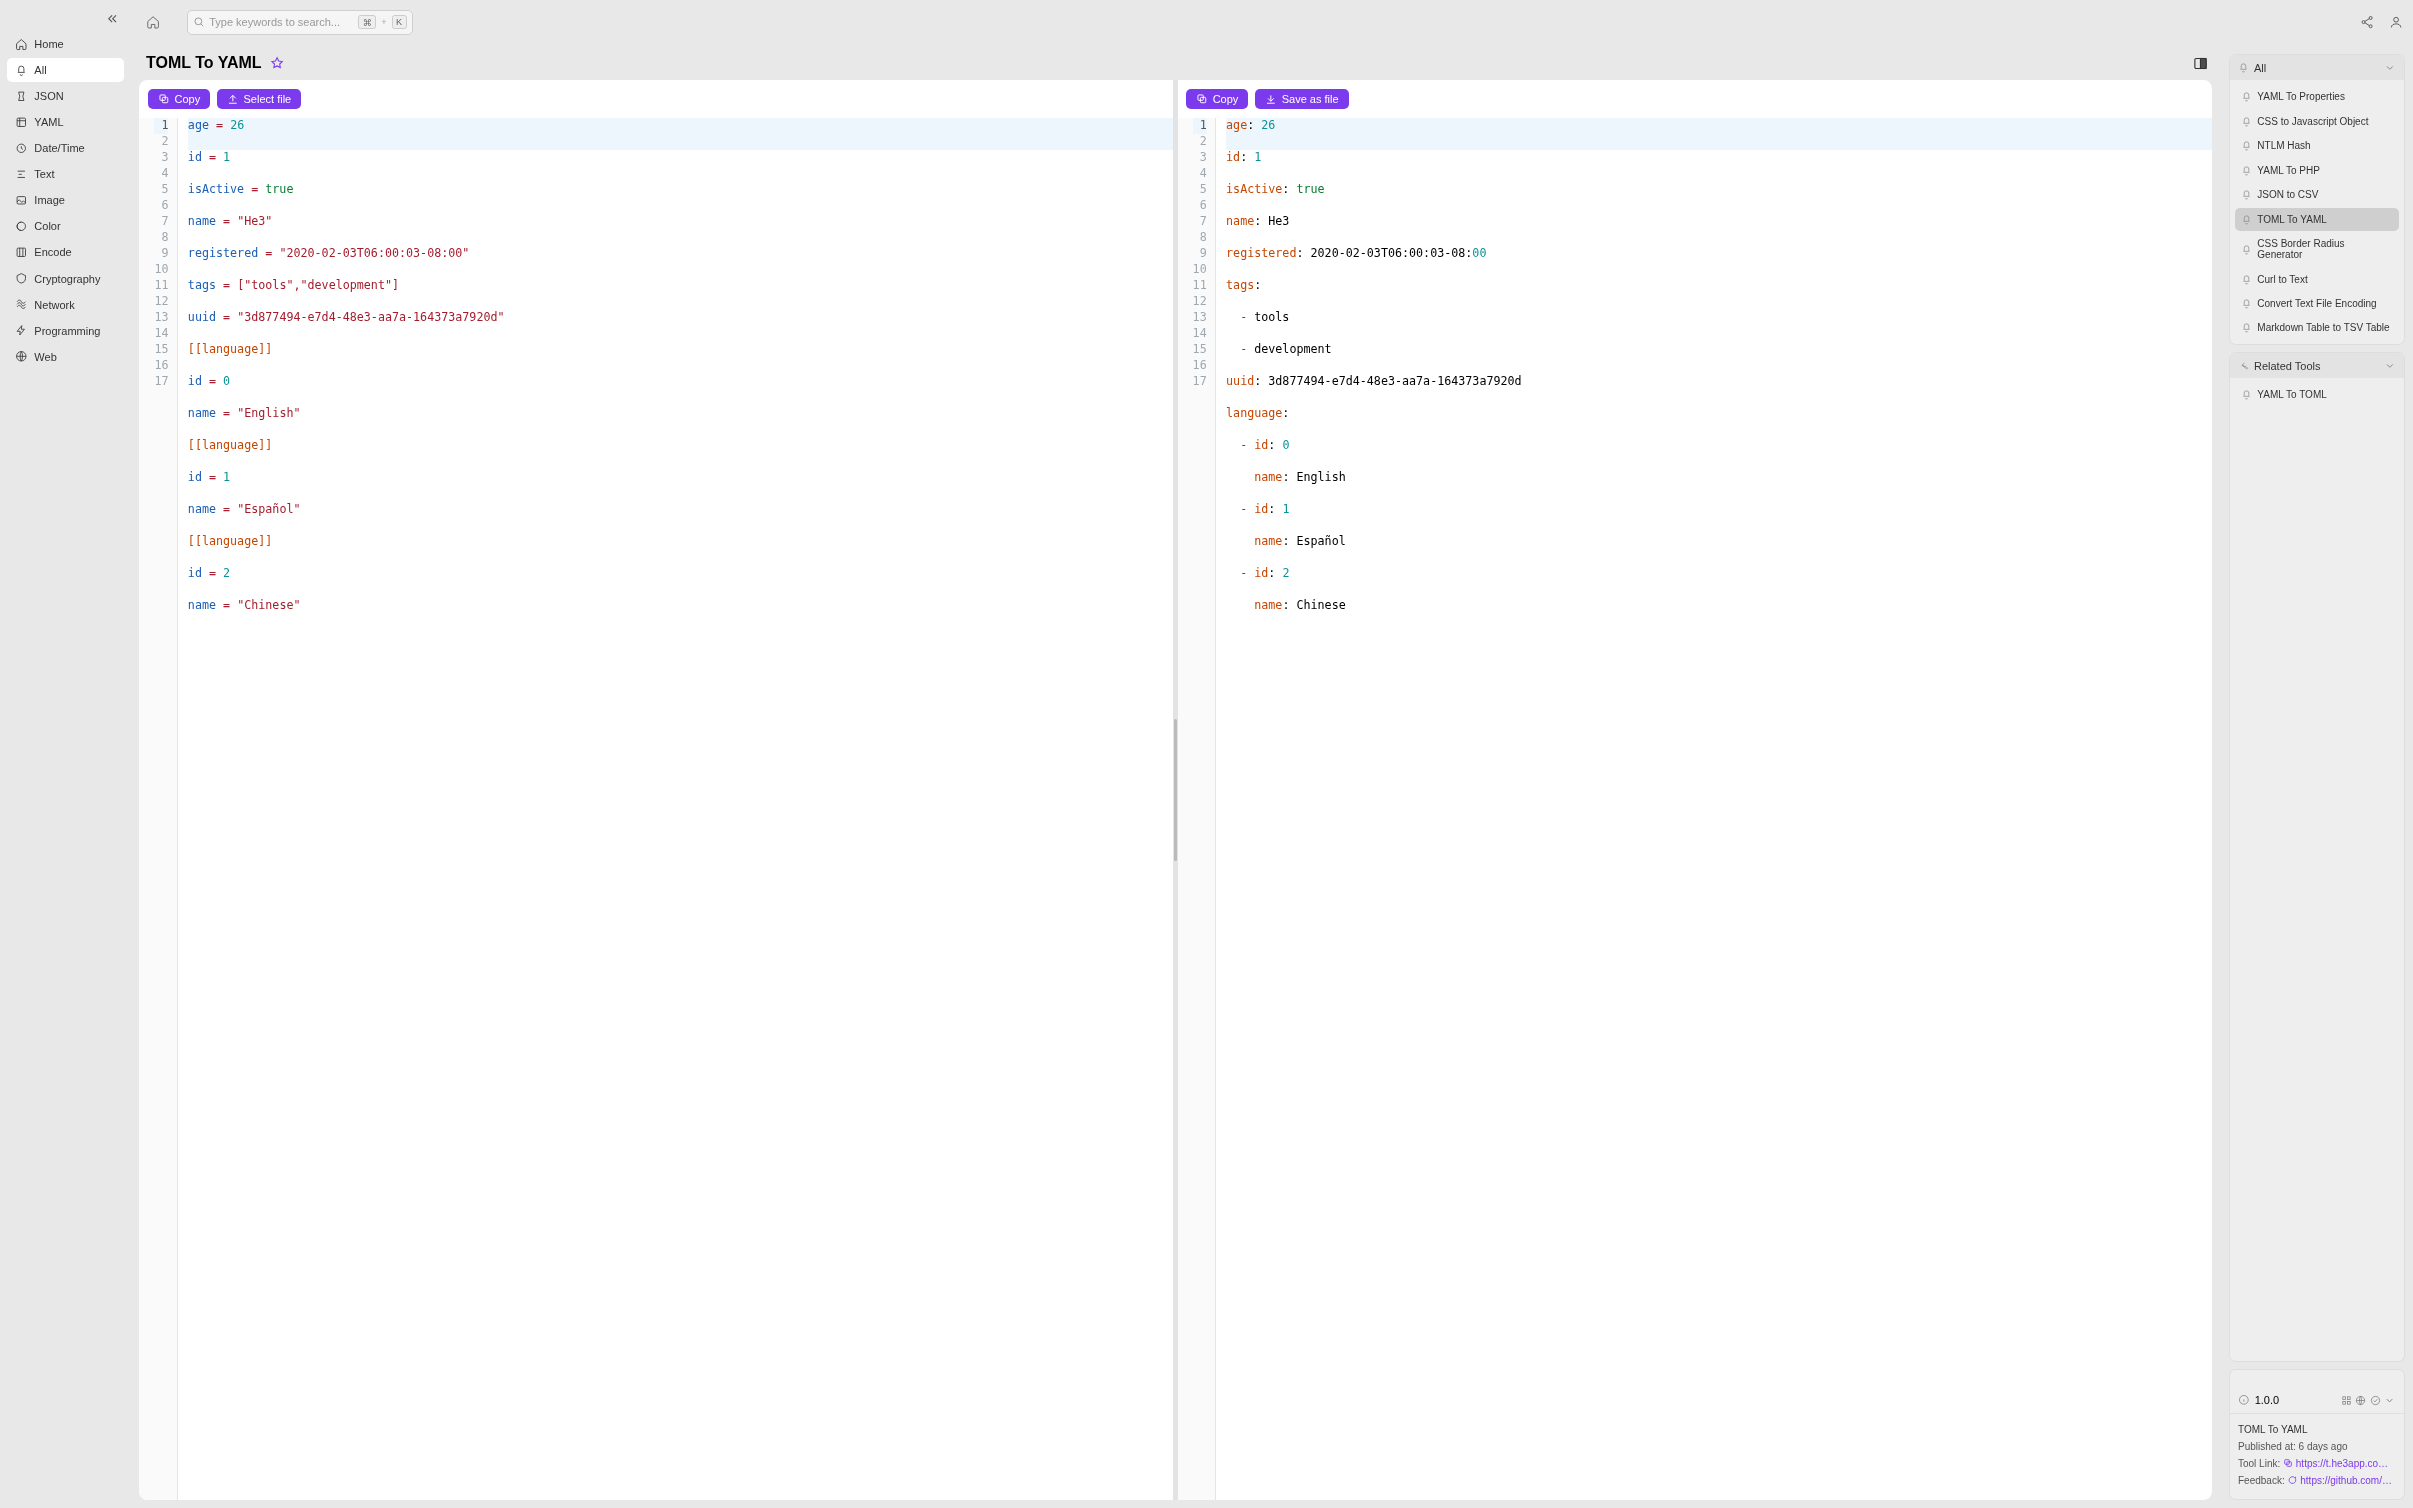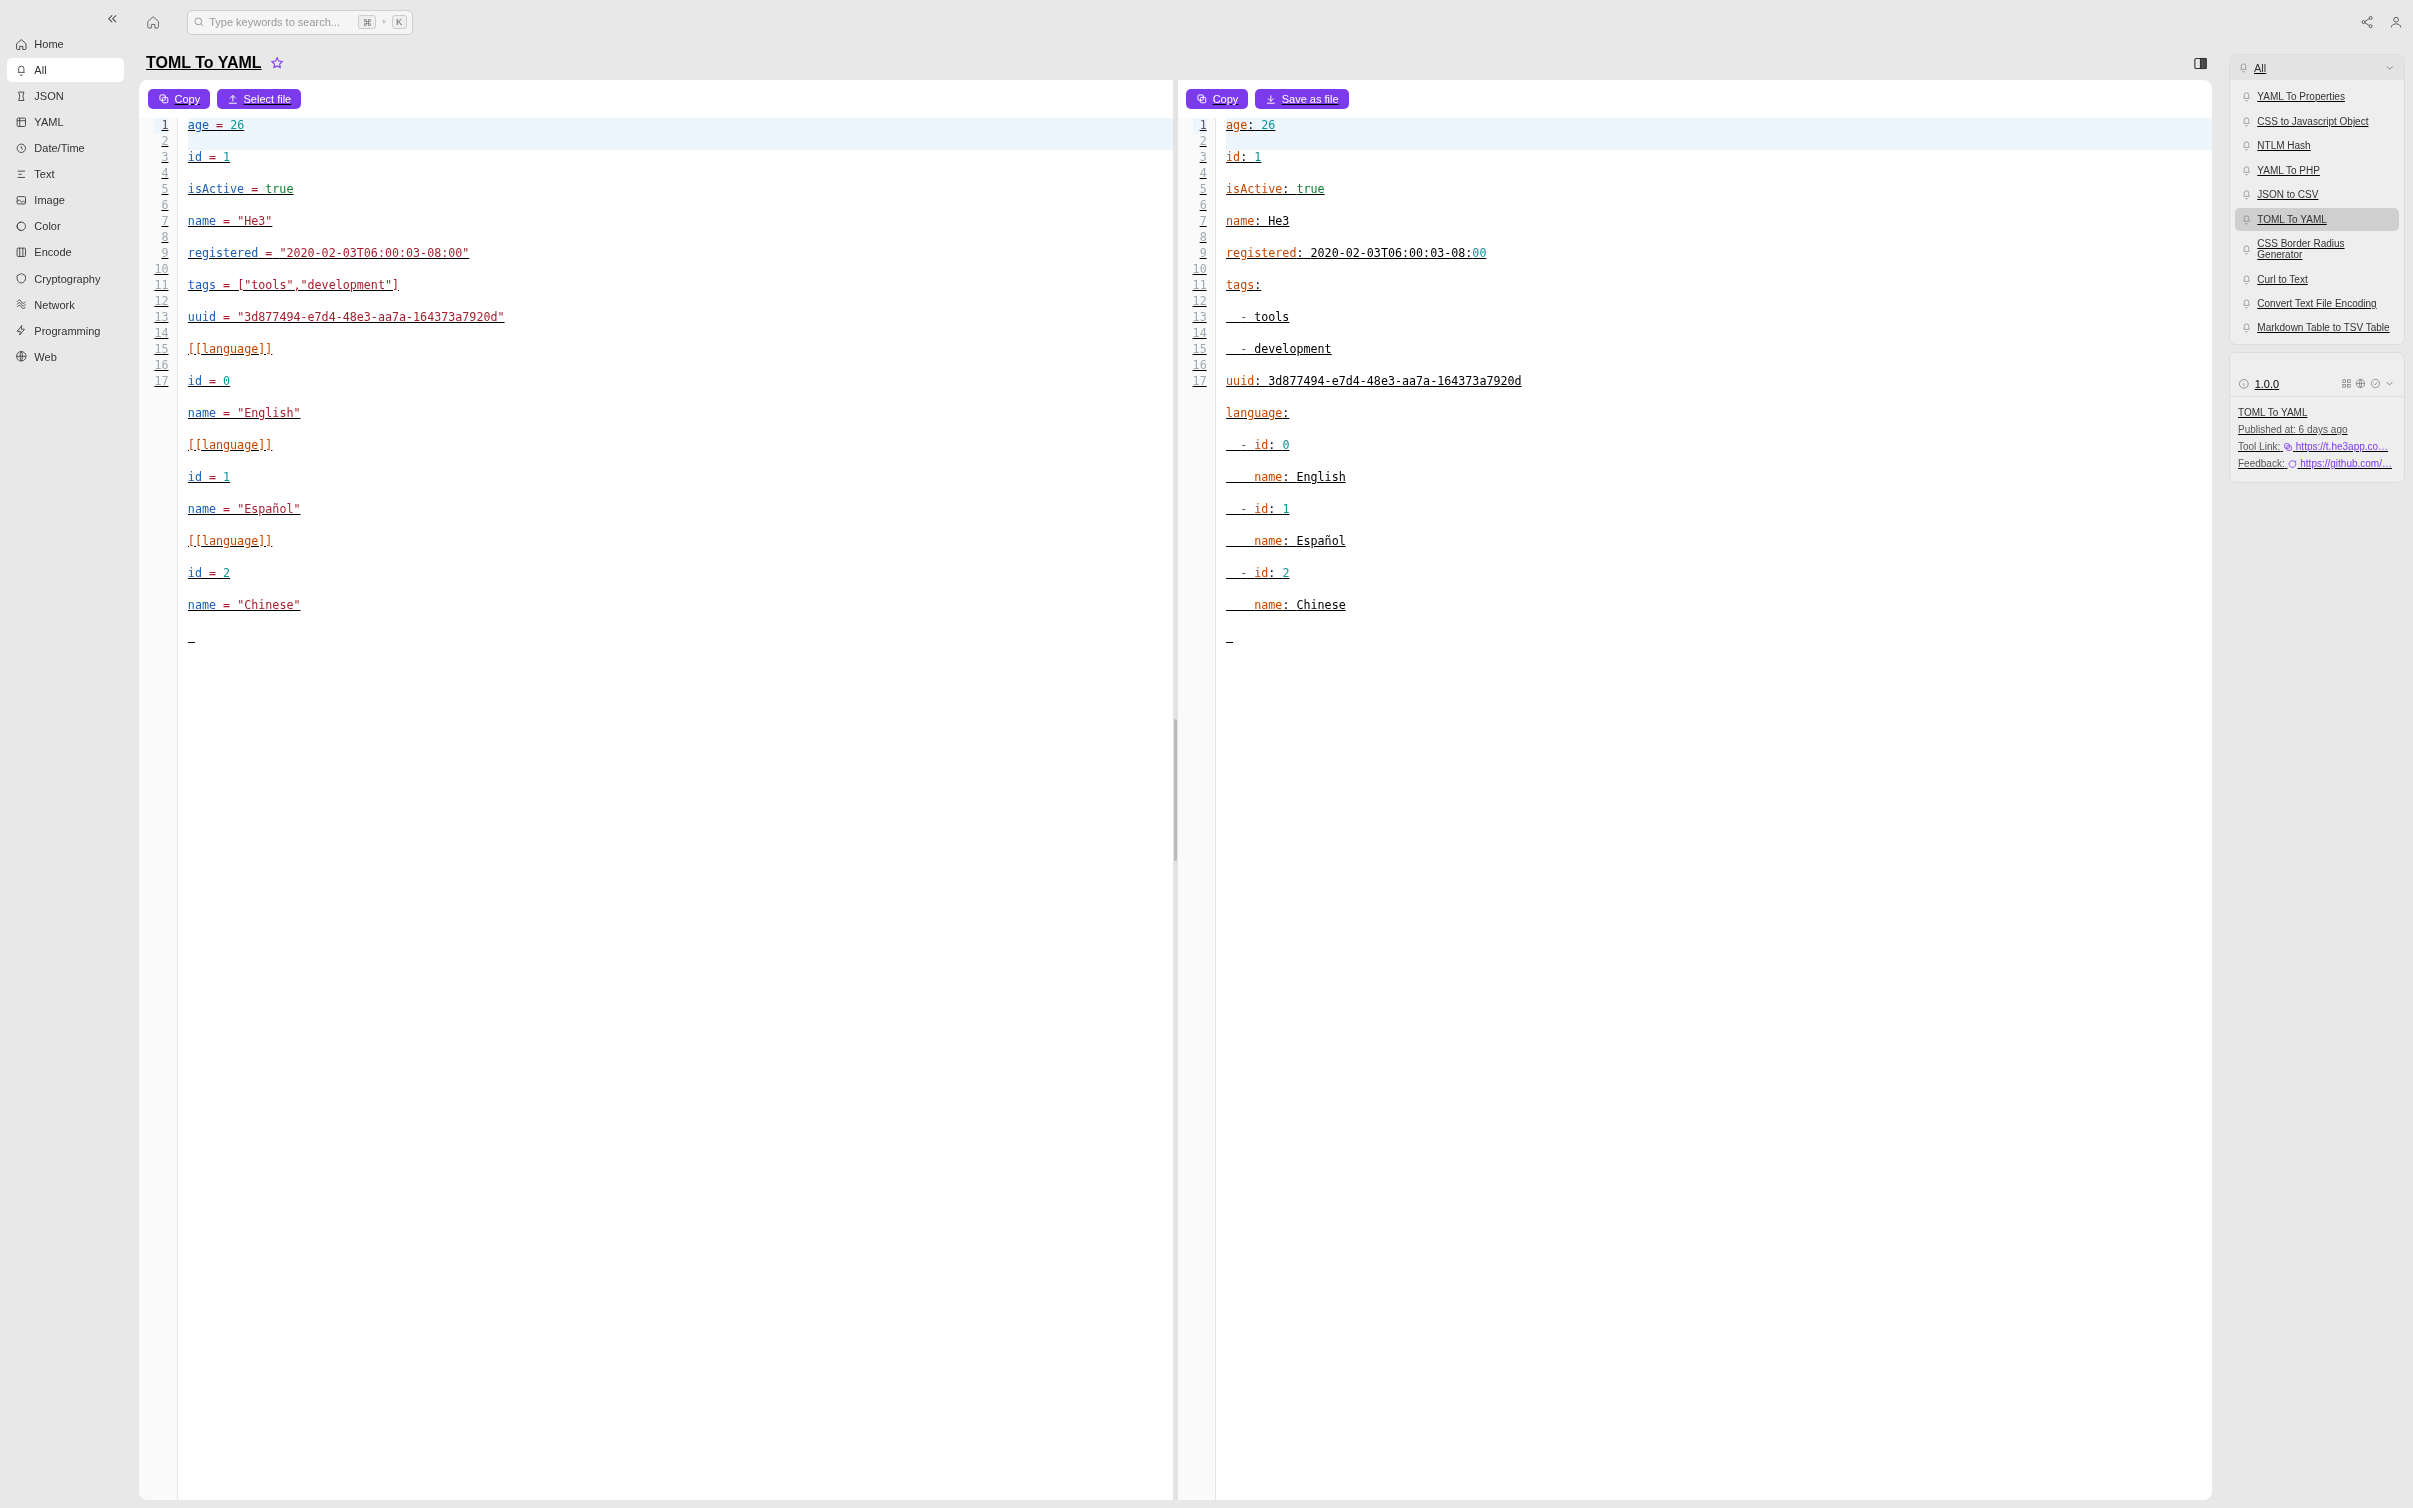--- a/index.html
+++ b/index.html
@@ -102,21 +102,20 @@
   gap: 15px;
   color: #555;
 }
 .top-right > * { cursor: pointer; }
 .content {
   flex: 1;
   display: flex;
   min-height: 0;
   padding: 0 8.4px 8.4px 8.4px;
   gap: 17px;
-  text-decoration: underline;
 }
 .tool-area {
   flex: 1;
   display: flex;
   flex-direction: column;
   min-width: 0;
 }
 .tool-header {
   display: flex;
   align-items: center;
@@ -557,20 +556,41 @@
             </div>
             <div class="pitem">
               <svg class="bell" viewBox="0 0 24 24" fill="none" stroke="currentColor" stroke-width="1.6">
                 <path d="M18 16H6l1-2V9a5 5 0 0 1 10 0v5zM10 20a2 2 0 0 0 4 0"></path>
               </svg>
               <span>Markdown Table to TSV Table</span>
             </div>
           </div>
       </div>
 
+      <div class="panel-card" style="flex:1">
+        <div class="panel-head">
+          <svg class="bell" viewBox="0 0 24 24" fill="none" stroke="currentColor" stroke-width="1.6">
+              <path d="M14 7a4 4 0 1 0 3 7l4 4-2 2-4-4a4 4 0 0 0-7-3"></path>
+            </svg>
+          <span>Related Tools</span>
+          <span class="chev">
+            <svg viewBox="0 0 24 24" width="11.7" height="11.7" fill="none" stroke="currentColor" stroke-width="2">
+                <path d="M6 9l6 6 6-6"></path>
+              </svg>
+          </span>
+        </div>
+        <div class="plist" id="relp">
+            <div class="pitem">
+              <svg class="bell" viewBox="0 0 24 24" fill="none" stroke="currentColor" stroke-width="1.6">
+                <path d="M18 16H6l1-2V9a5 5 0 0 1 10 0v5zM10 20a2 2 0 0 0 4 0"></path>
+              </svg>
+              <span>YAML To TOML</span>
+            </div>
+          </div>
+      </div>
 
       <div class="panel-card">
         <div class="info-top">
           <svg viewBox="0 0 24 24" width="11.7" height="11.7" fill="none" stroke="#888" stroke-width="1.8">
               <circle cx="12" cy="12" r="9"></circle>
               <path d="M12 8h.01M12 11v5"></path>
             </svg>
           <span>1.0.0</span>
           <span class="mini">
             <svg viewBox="0 0 24 24" width="11" height="11" fill="none" stroke="currentColor" stroke-width="1.6">

